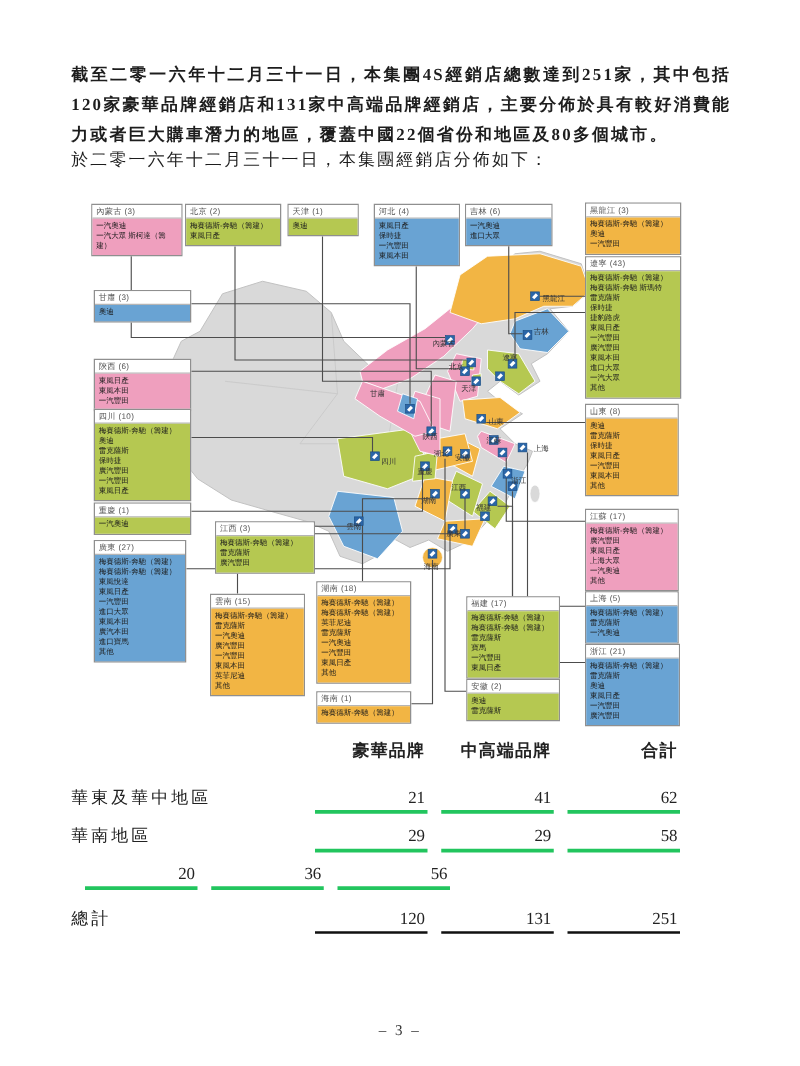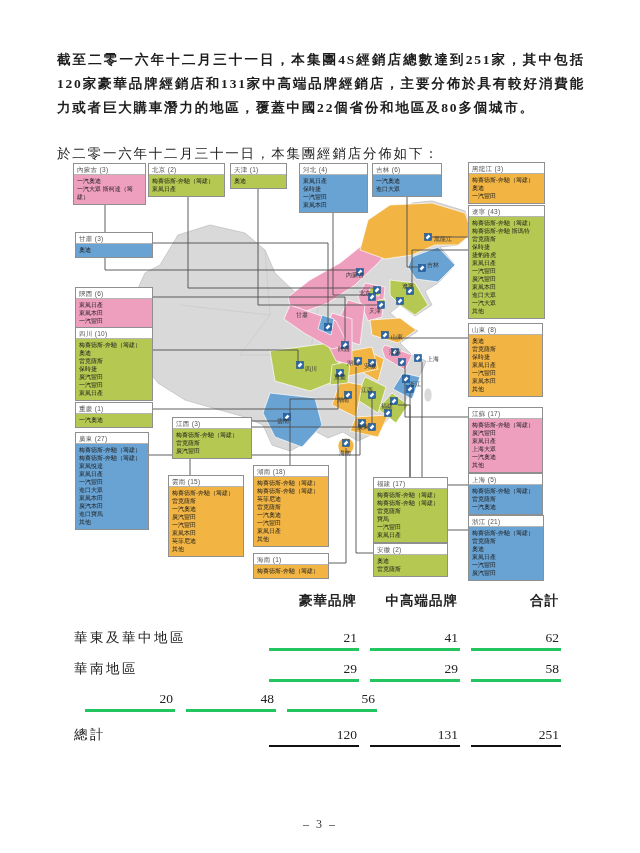--- a/index.html
+++ b/index.html
@@ -1,33 +1,33 @@
 <!DOCTYPE html>
 <html><head>
 <meta charset="utf-8">
 <style>
   html,body{margin:0;padding:0;background:#fff;}
   .page{position:relative;width:640px;height:853px;background:#ffffff;overflow:hidden;
         font-family:"Liberation Serif","DejaVu Serif",serif;color:#222;}
   .para{position:absolute;left:57px;width:528px;font-size:13.5px;line-height:24px;
         letter-spacing:1.8px;text-align:justify;color:#1d1d1d;}
   #para1{top:48px;font-weight:bold;}
-  #para2{top:116px;margin-top:26px;}
+  #para2{top:116px;}
   
   .map{position:absolute;left:60px;top:155px;width:540px;height:434px;}
   .map svg{position:absolute;left:0;top:0;}
   .pbox{position:absolute;border:1px solid #8f8f8f;background:#fff;box-sizing:border-box;
         font-family:"Liberation Sans","DejaVu Sans",sans-serif;z-index:3;}
   .pbox-h{display:block;font-size:6.5px;line-height:9px;color:#555;padding:1px 3px 0 3px;
           background:#fff;border-bottom:1px solid #b5b5b5;letter-spacing:0.3px;}
   .pbox-b{display:block;padding:2px 3px 3px 3px;}
   .pbox-b div{font-size:6px;line-height:8px;color:#1c1c1c;}
   .plabel{font-size:6px;fill:#333;font-family:"Liberation Sans","DejaVu Sans",sans-serif;}
   
-  .tbl{position:absolute;left:74px;top:592px;width:487px;font-size:13.5px;}
+  .tbl{position:absolute;left:57px;top:592px;width:487px;font-size:13.5px;}
   .trow{display:flex;align-items:baseline;margin-bottom:9px;}
   .trow .lbl{flex:1;letter-spacing:2.5px;}
   .trow .cell{width:88px;margin-left:11px;text-align:right;padding:0 2px 2px 0;}
   .thead .cell{font-weight:bold;letter-spacing:1px;white-space:nowrap;}
   .thead{margin-bottom:17px;}
   .drow .cell{border-bottom:3px solid #22c55e;}
   .totrow{margin-top:14px;}
   .totrow .cell{border-bottom:2px solid #111;}
   
   .pageno{position:absolute;left:0;top:817px;width:640px;text-align:center;
@@ -403,21 +403,21 @@
           <div class="cell">62</div>
         </div>
         <div class="trow drow">
           <div class="lbl">華南地區</div>
           <div class="cell">29</div>
           <div class="cell">29</div>
           <div class="cell">58</div>
         </div>
         <div class="trow drow">
           <div class="cell">20</div>
-          <div class="cell">48</div>
+          <div class="cell">36</div>
           <div class="cell">56</div>
         </div>
         <div class="trow drow totrow">
           <div class="lbl">總計</div>
           <div class="cell">120</div>
           <div class="cell">131</div>
           <div class="cell">251</div>
         </div>
       </div>
   </div>

